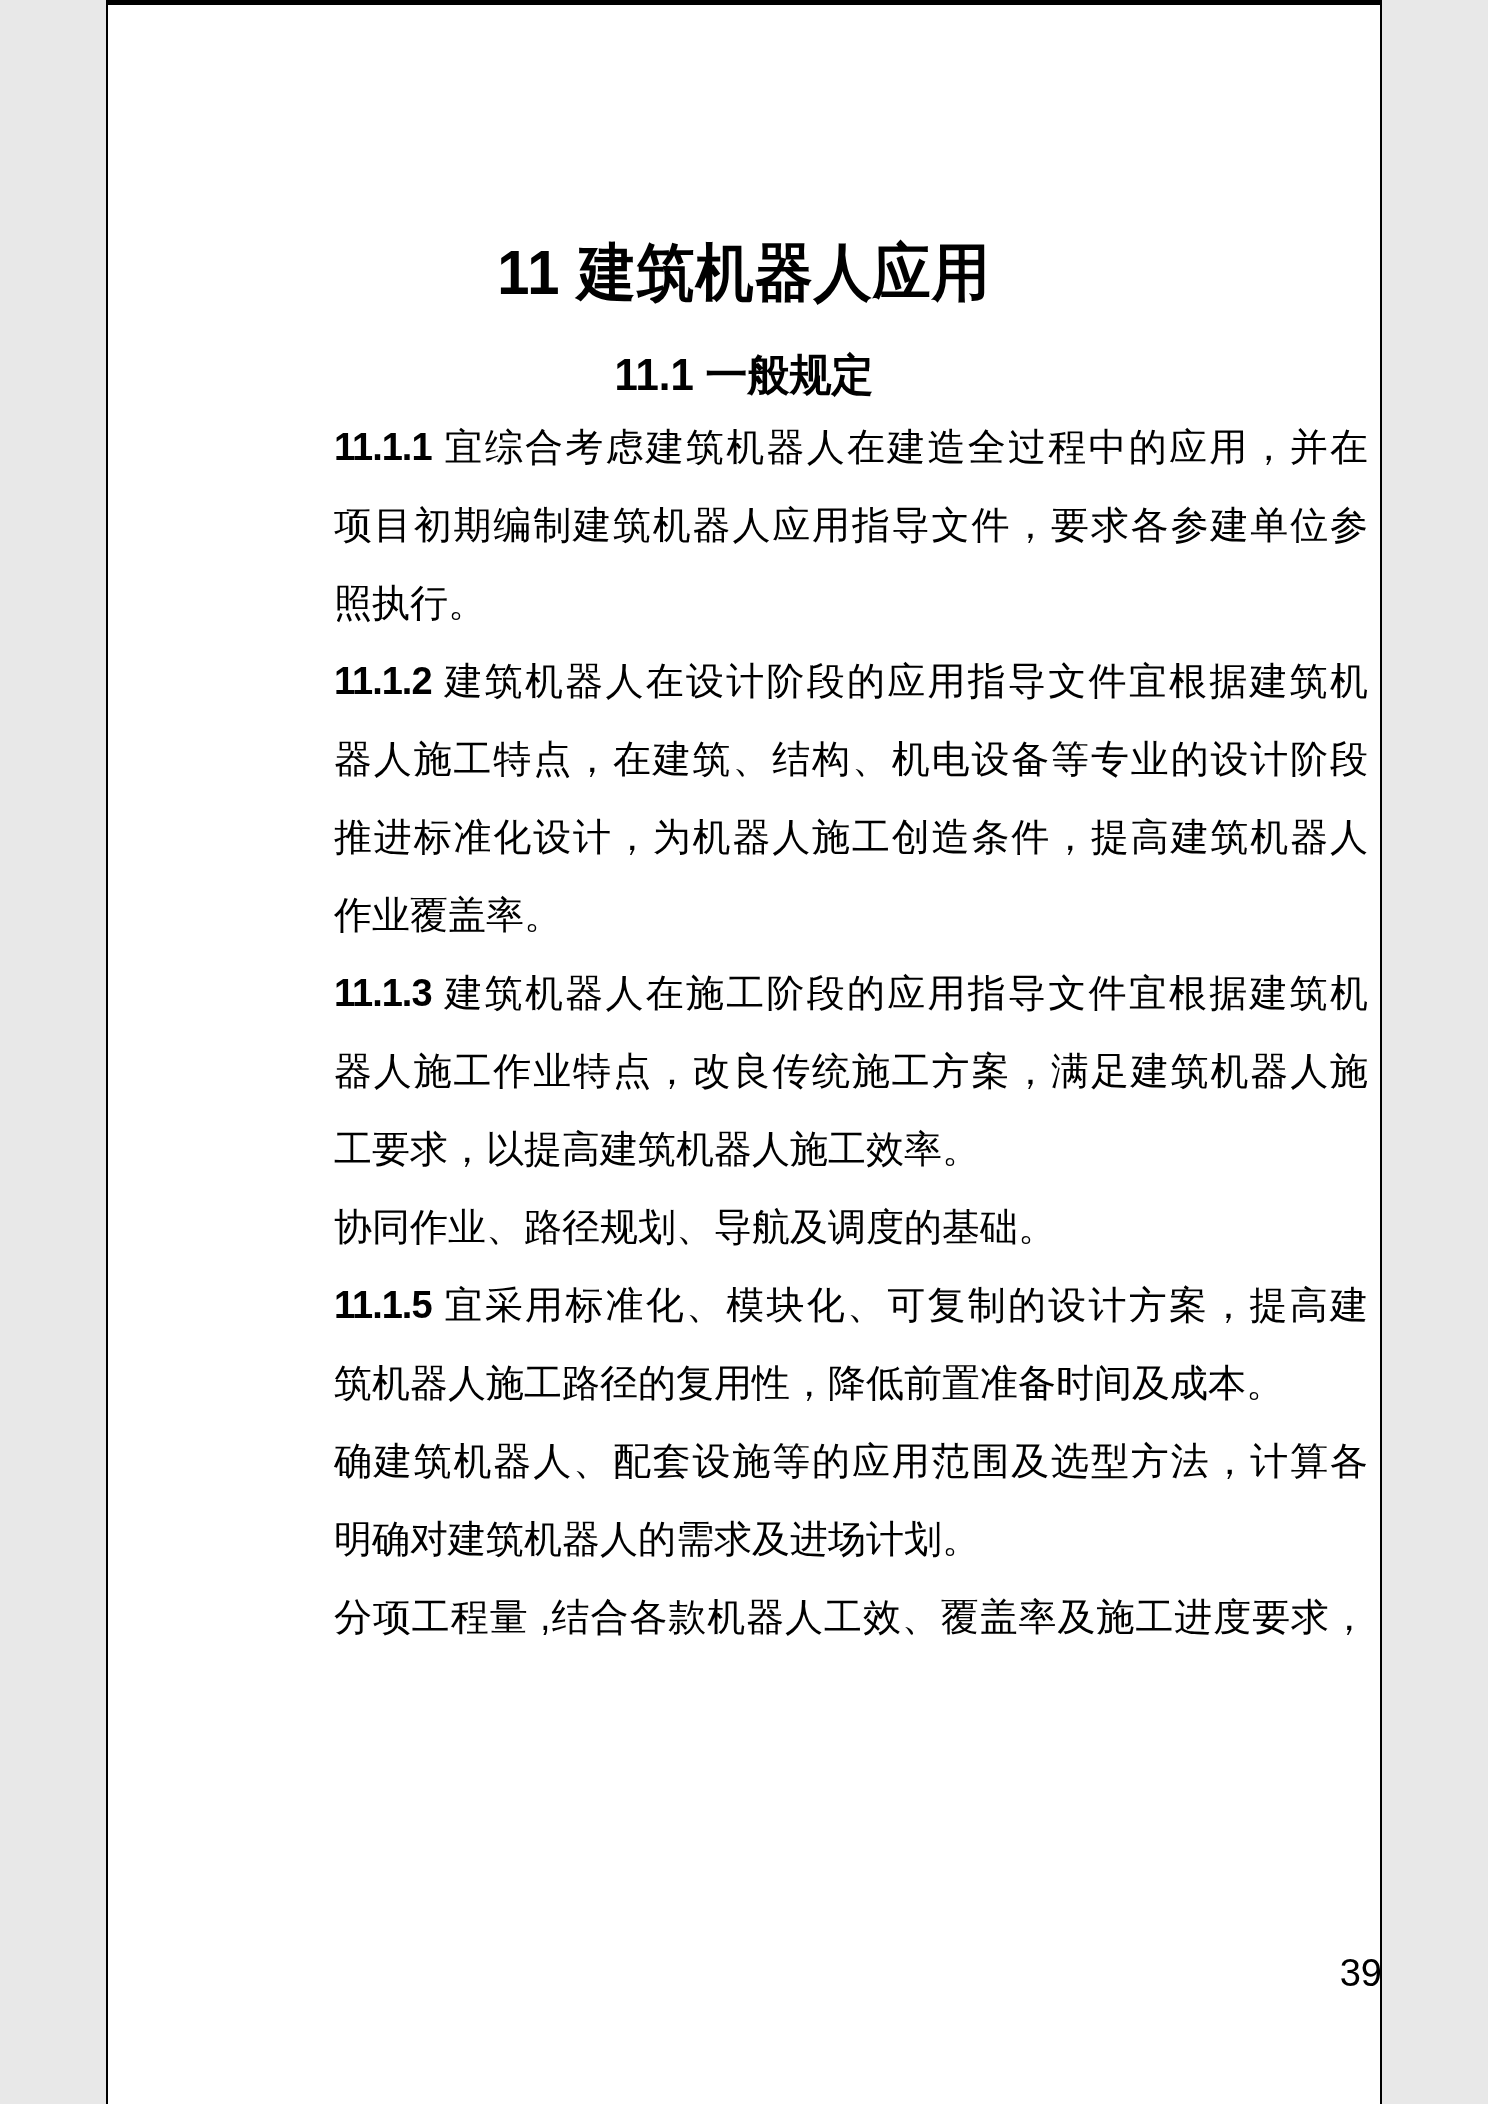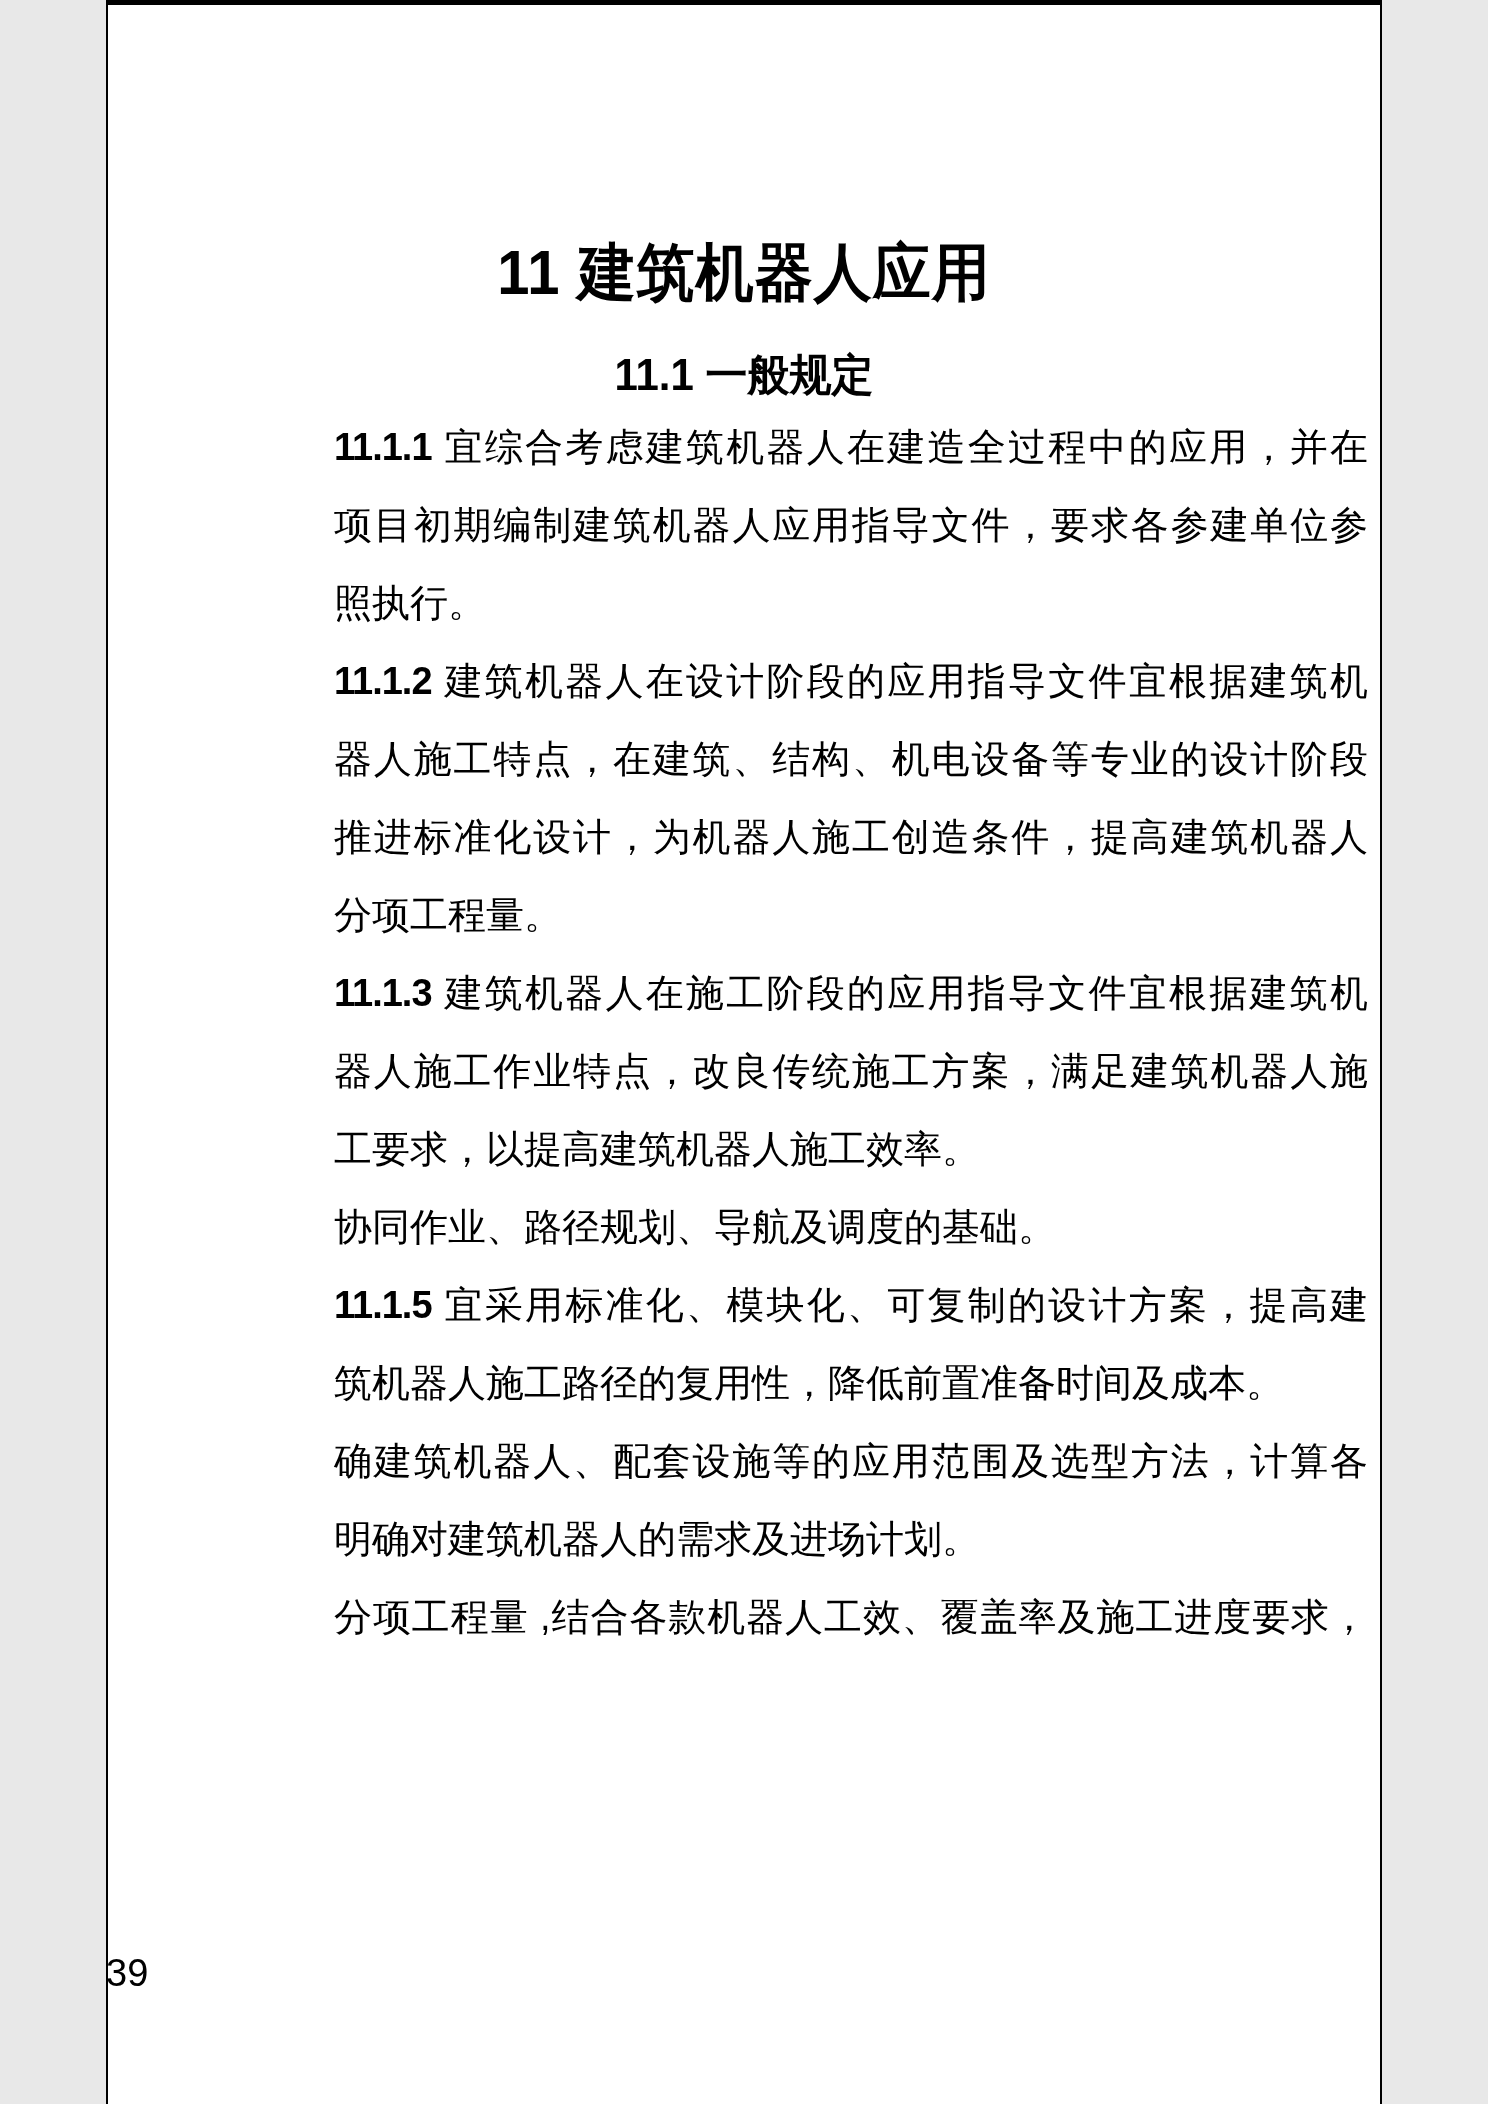--- a/index.html
+++ b/index.html
@@ -53,21 +53,21 @@
     text-align: justify;
     text-align-last: justify;
     text-justify: inter-character;
   }
   .clause-num {
     font-weight: 800;
     letter-spacing: -1px;
   }
   .page-footer {
     position: absolute; left: 0; right: 0; top: 1954px;
-    text-align: left;
+    text-align: right;
     font-size: 38px; line-height: 1;
     color: #000;
   }
 </style>
 </head>
 <body>
 
 <div class="page">
   <div class="edge-top"></div>
   <div class="edge-left"></div>
@@ -77,21 +77,21 @@
 
   <h2 class="doc-subtitle">11.1 一般规定</h2>
 
   <div class="body-text">
       <div class="line just"><span class="clause-num">11.1.1</span> 宜综合考虑建筑机器人在建造全过程中的应用，并在</div>
       <div class="line just">项目初期编制建筑机器人应用指导文件，要求各参建单位参</div>
       <div class="line">照执行。</div>
       <div class="line just"><span class="clause-num">11.1.2</span> 建筑机器人在设计阶段的应用指导文件宜根据建筑机</div>
       <div class="line just">器人施工特点，在建筑、结构、机电设备等专业的设计阶段</div>
       <div class="line just">推进标准化设计，为机器人施工创造条件，提高建筑机器人</div>
-      <div class="line">分项工程量。</div>
+      <div class="line">作业覆盖率。</div>
       <div class="line just"><span class="clause-num">11.1.3</span> 建筑机器人在施工阶段的应用指导文件宜根据建筑机</div>
       <div class="line just">器人施工作业特点，改良传统施工方案，满足建筑机器人施</div>
       <div class="line">工要求，以提高建筑机器人施工效率。</div>
       <div class="line">协同作业、路径规划、导航及调度的基础。</div>
       <div class="line just"><span class="clause-num">11.1.5</span> 宜采用标准化、模块化、可复制的设计方案，提高建</div>
       <div class="line">筑机器人施工路径的复用性，降低前置准备时间及成本。</div>
       <div class="line just">确建筑机器人、配套设施等的应用范围及选型方法，计算各</div>
       <div class="line">明确对建筑机器人的需求及进场计划。</div>
       <div class="line just">分项工程量 ,结合各款机器人工效、覆盖率及施工进度要求，</div>
     </div>

